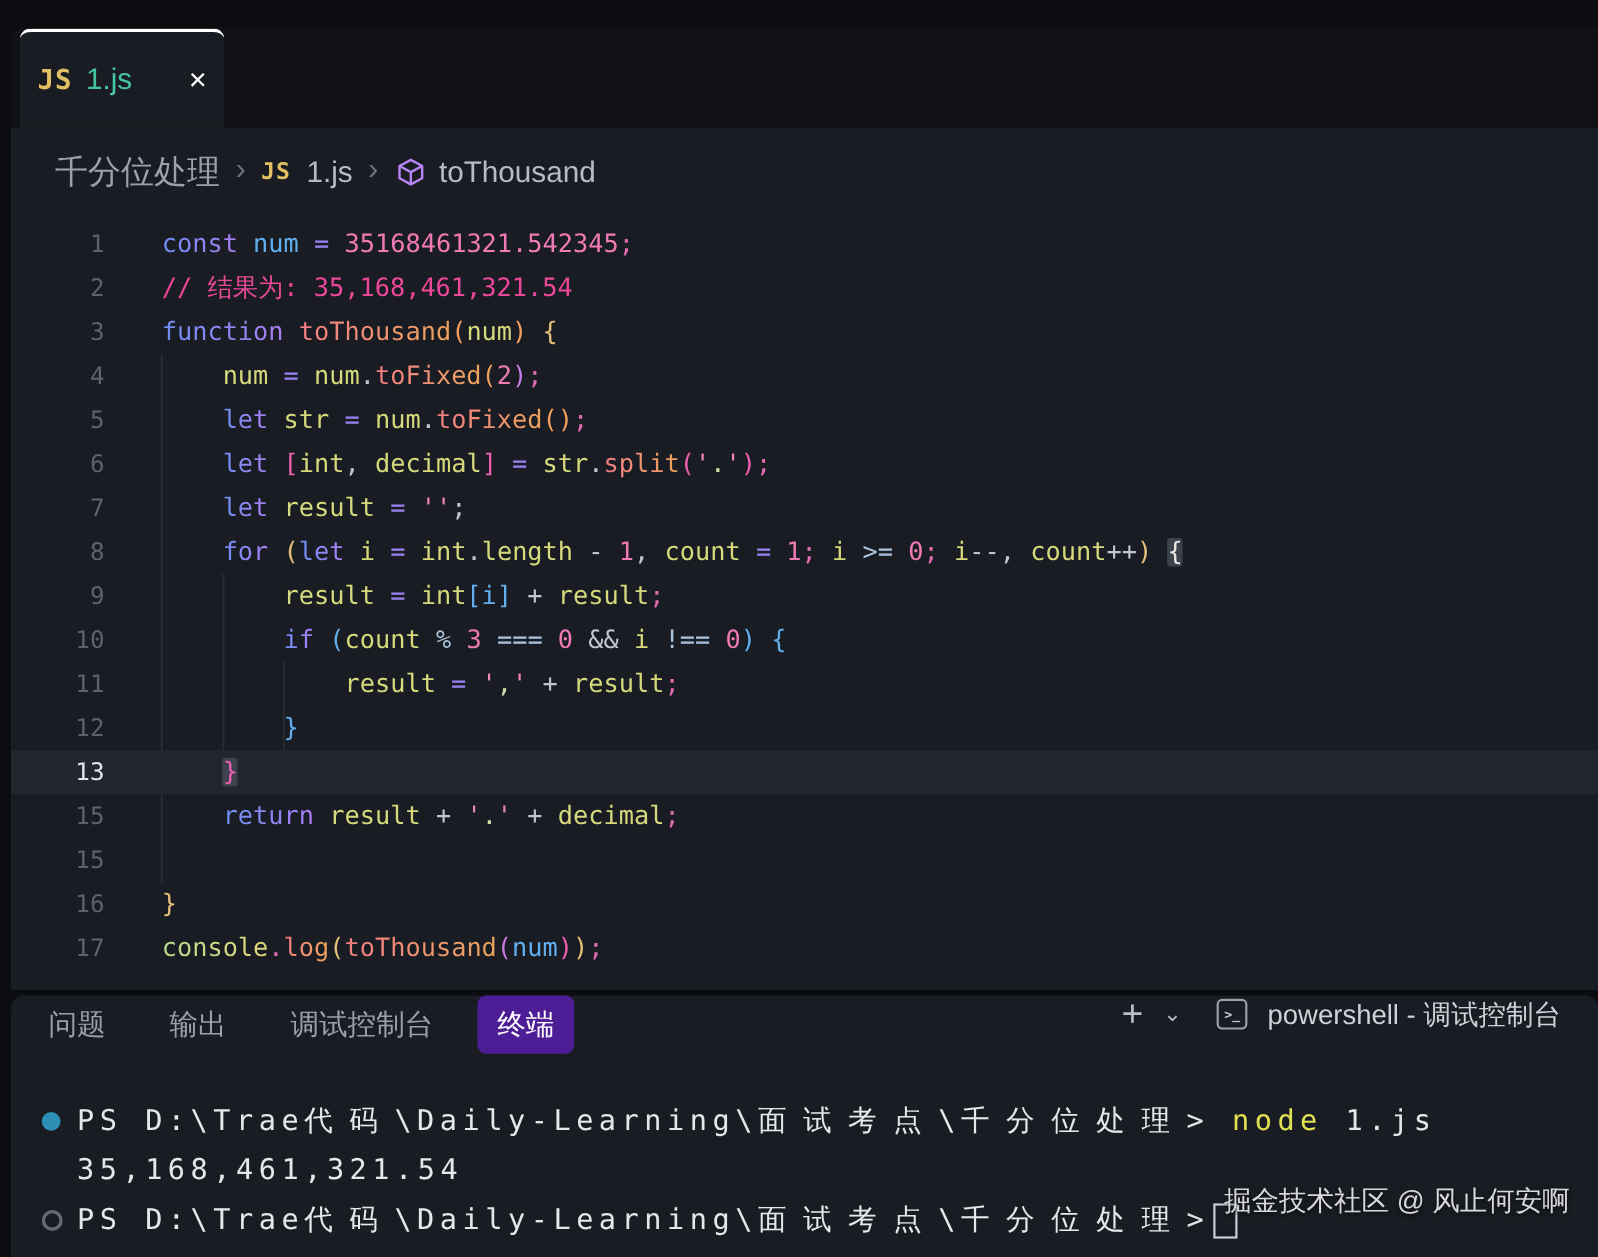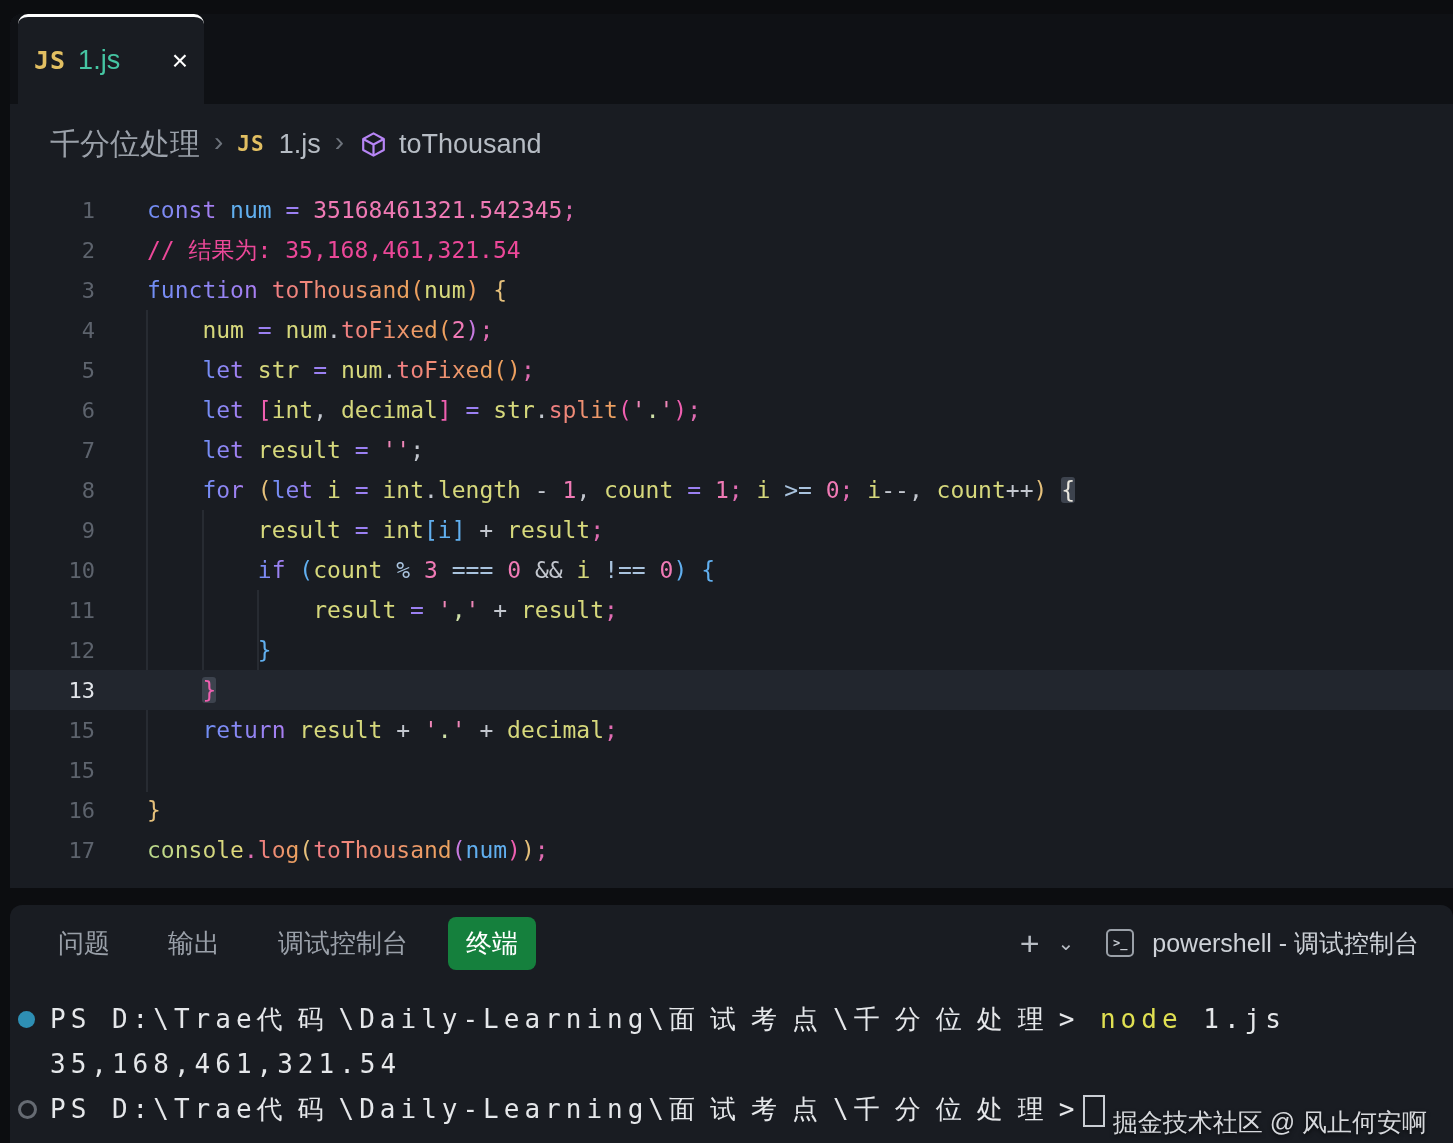--- a/index.html
+++ b/index.html
@@ -1,19 +1,19 @@
 <!DOCTYPE html>
 <html><head>
 <meta charset="utf-8">
 <style>
   html,body{margin:0;padding:0;background:#0c0d10;}
   .stage{position:relative;width:1453px;height:1143px;background:#0c0d10;overflow:hidden;
          font-family:"Liberation Sans","DejaVu Sans",sans-serif;-webkit-font-smoothing:antialiased;}
   
-  .editor-group{position:absolute;left:10px;top:14px;right:0;height:874px;background:#191c22;border-radius:12px 0 0 0;}
+  .editor-group{position:absolute;left:10px;top:26px;right:0;height:874px;background:#191c22;border-radius:12px 0 0 0;}
   .tab-bar{height:90px;background:#0f1115;border-radius:12px 0 0 0;display:flex;align-items:flex-start;}
   .tab{margin-left:8px;height:90px;width:186px;background:#191c22;border-radius:10px 10px 0 0;
        border-top:3px solid #ffffff;box-sizing:border-box;display:flex;align-items:center;padding:0 16px;}
   .js-badge{color:#e2bf62;font-weight:bold;font-size:25px;font-family:"DejaVu Sans Mono",monospace;letter-spacing:1px;}
   .js-badge.sm{font-size:21px;}
   .tab-name{color:#45c5a2;font-size:27px;margin-left:12px;font-family:"Liberation Sans",sans-serif;}
   .tab-close{color:#ffffff;font-size:28px;margin-left:auto;line-height:1;cursor:pointer;}
   .breadcrumb{height:80px;display:flex;align-items:center;padding-left:40px;gap:14px;}
   .bc-folder{color:#9ba1aa;font-size:30px;}
   .bc-sep{color:#6d737c;font-size:28px;line-height:1;padding-bottom:4px;}
@@ -26,43 +26,43 @@
   .code-row{display:flex;height:40px;align-items:center;}
   .code-row.current{background:#22262e;}
   .gutter{width:137px;flex:none;text-align:right;padding-right:52px;box-sizing:border-box;
           font-family:"DejaVu Sans Mono",monospace;font-size:22px;color:#5d636d;}
   .current .gutter{color:#e2e5ea;}
   .code-text{margin:0;font-family:"DejaVu Sans Mono",monospace;font-size:23px;line-height:40px;white-space:pre;}
   .boxed{background:#3d434e;border-radius:3px;}
   .guide{position:absolute;width:2px;background:#272b32;z-index:0;}
   
   .terminal-panel{position:absolute;left:10px;top:905px;right:0;height:238px;background:#191c22;border-radius:12px 12px 0 0;}
-  .panel-header{height:76px;display:flex;align-items:center;padding:0 34px 0 30px;}
+  .panel-header{height:76px;display:flex;align-items:flex-start;padding:0 34px 0 16px;}
   .ptabs{display:flex;align-items:center;gap:22px;}
   .ptab{font-size:26px;color:#9aa0a9;padding:9px 18px;border-radius:8px;cursor:pointer;}
-  .ptab.active{background:#15803d;color:#ffffff;}
+  .ptab.active{background:#4c1d95;color:#ffffff;}
   .panel-actions{margin-left:auto;display:flex;align-items:center;gap:18px;}
   .plus{font-size:34px;color:#b9bec5;font-weight:300;line-height:1;}
   .chev{font-size:20px;color:#b9bec5;line-height:1;}
   .term-ico{width:28px;height:28px;border:2.5px solid #9aa0a8;border-radius:5px;display:flex;align-items:center;
             justify-content:center;margin-left:14px;box-sizing:border-box;}
   .term-ico span{font-size:12px;font-weight:bold;color:#c6cbd2;font-family:"DejaVu Sans Mono",monospace;}
   .session-label{font-size:25px;color:#ced2d8;}
-  #term-lines{padding:16px 0 0 2px;}
+  #term-lines{padding:16px 0 0 22px;}
   .term-row{display:flex;height:45px;align-items:center;}
   .deco{width:38px;flex:none;display:flex;align-items:center;padding-left:6px;box-sizing:border-box;}
   .dot{width:17px;height:17px;border-radius:50%;background:#2e8fb4;}
   .circle{width:13px;height:13px;border-radius:50%;border:3.5px solid #666b73;}
   .term-text{margin:0;font-family:"DejaVu Sans Mono",monospace;font-size:26px;letter-spacing:5px;
              line-height:45px;white-space:pre;}
   .wide{letter-spacing:15px;}
   .term-cursor{display:inline-block;width:22px;height:32px;border:2px solid #caced4;vertical-align:middle;
                margin-left:4px;box-sizing:border-box;}
   .watermark{position:absolute;right:26px;top:170px;font-size:25px;color:#d6d8dc;
-             text-shadow:0 2px 4px rgba(0,0,0,.65);z-index:5;white-space:nowrap;margin-top:31px;}
+             text-shadow:0 2px 4px rgba(0,0,0,.65);z-index:5;white-space:nowrap;}
 </style>
 <style>.c-kw{background:linear-gradient(90deg,#6e8ff5,#a97ef2);-webkit-background-clip:text;background-clip:text;color:transparent;}
 .c-fn{background:linear-gradient(90deg,#f27e84,#eca45e);-webkit-background-clip:text;background-clip:text;color:transparent;}
 .c-con{background:linear-gradient(90deg,#b9d98c,#e3d87a);-webkit-background-clip:text;background-clip:text;color:transparent;margin-top:47px;}
 .c-var{color:#d6d87c;}
 .c-blue{color:#61afef;}
 .c-num{color:#f07ab5;}
 .c-str{color:#cfe0a8;}
 .c-strq{color:#ef86b8;}
 .c-pun{color:#c3c7cf;}

